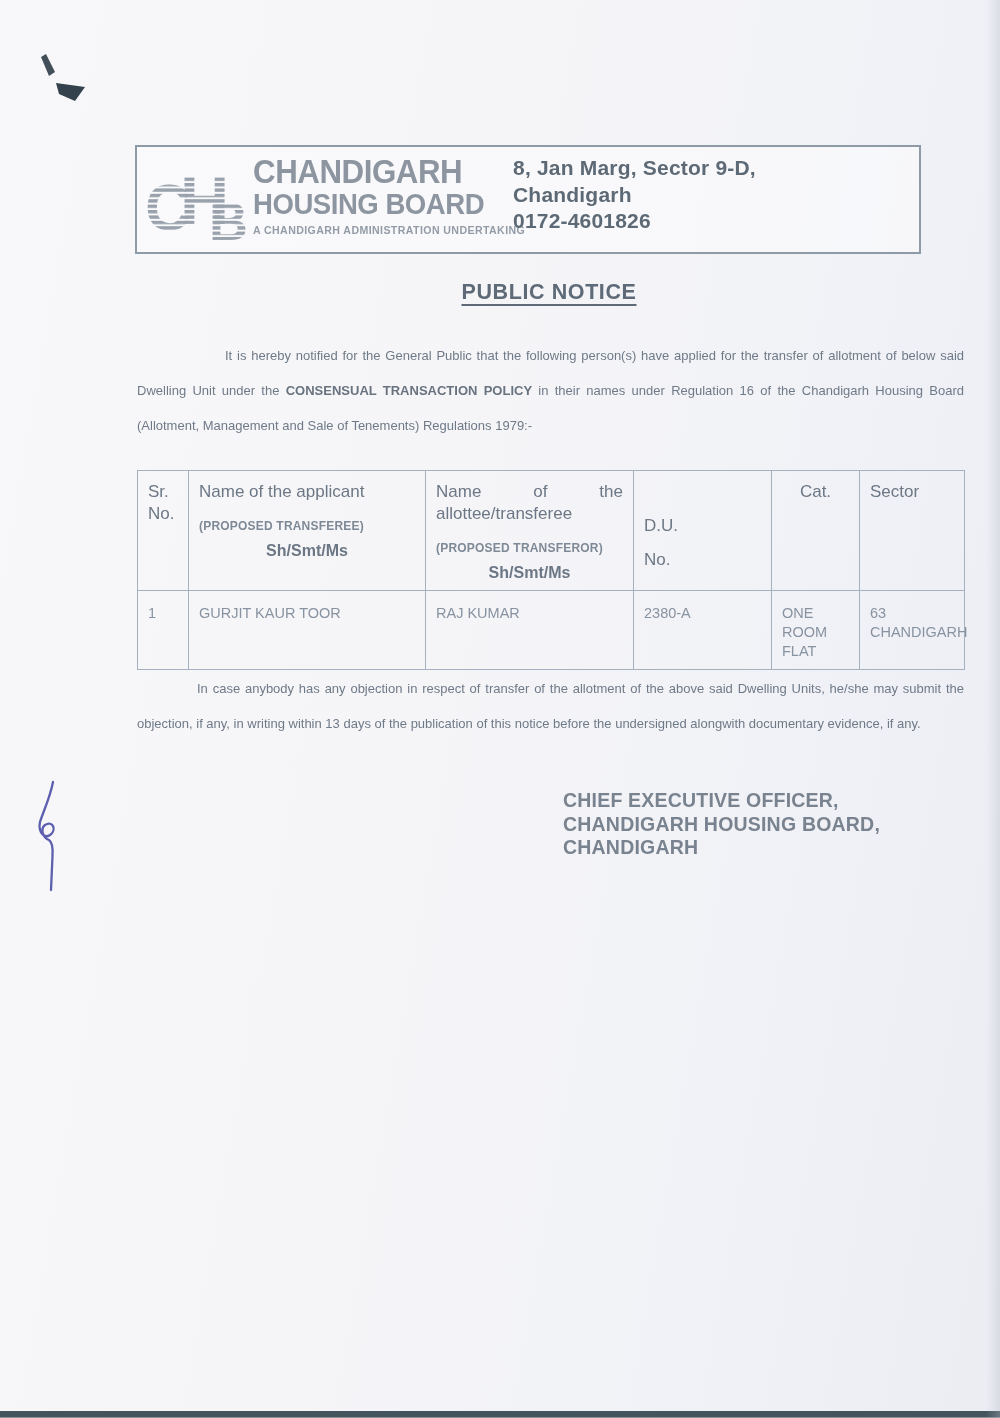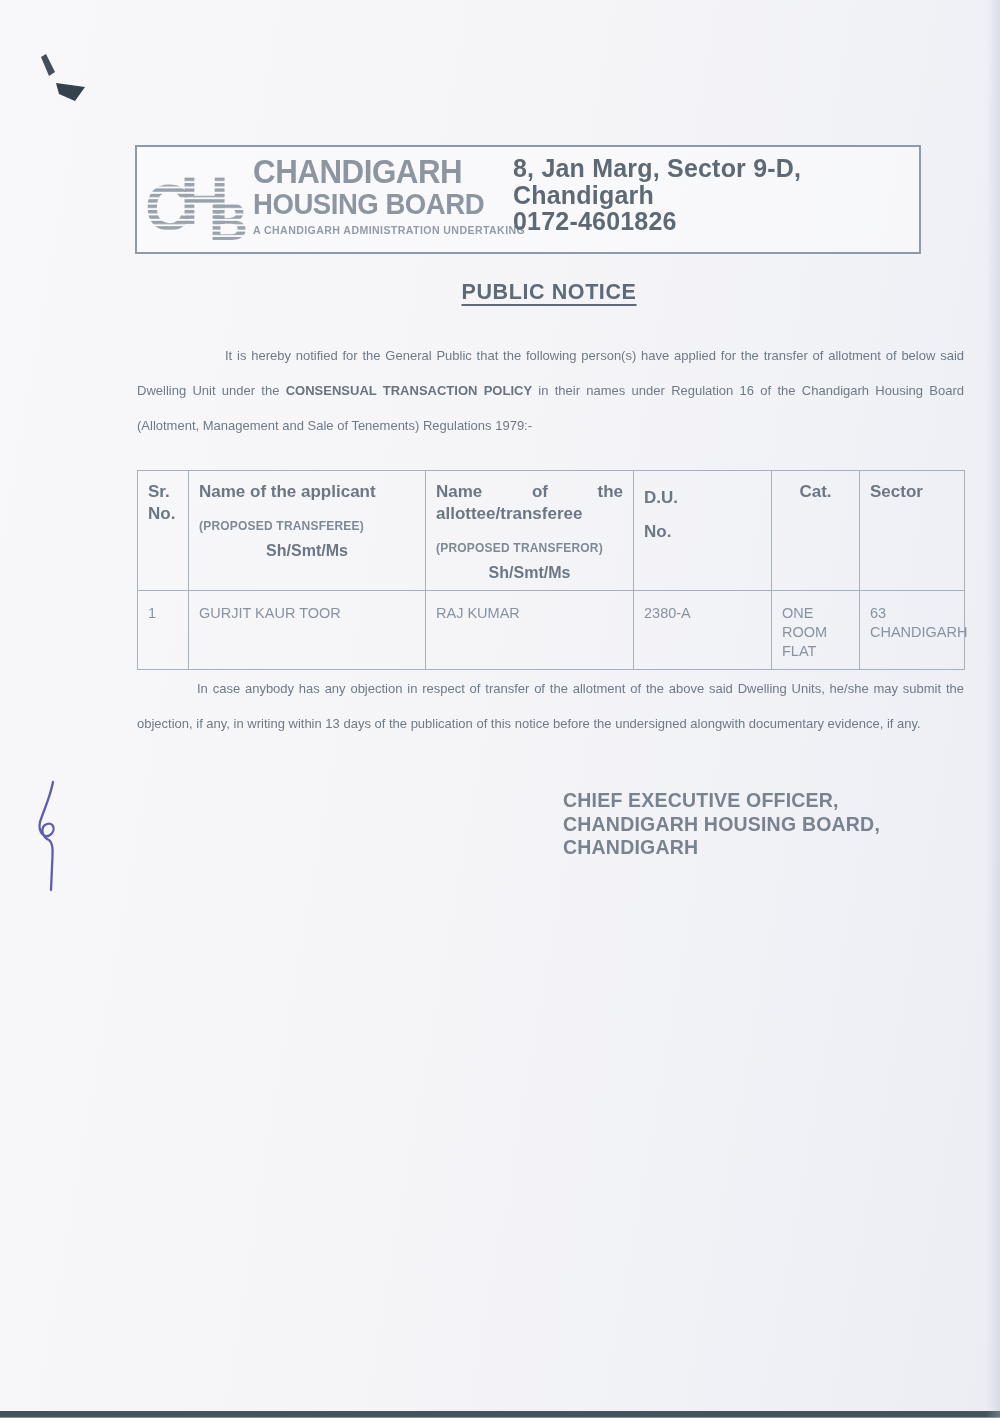--- a/index.html
+++ b/index.html
@@ -23,21 +23,21 @@
   }
   .logo-wrap{ width:102px; height:94px; flex:0 0 auto; margin-top:2px; }
   .brand{ margin-left:4px; color:#8d96a0; flex:0 0 auto; width:238px; }
   .brand-line1{ font-size:34px; font-weight:bold; letter-spacing:-.5px;
     transform:scaleX(.92); transform-origin:left top; white-space:nowrap; line-height:34px; }
   .brand-line2{ font-size:29px; font-weight:bold; letter-spacing:-.5px;
     transform:scaleX(.95); transform-origin:left top; white-space:nowrap; line-height:31px; margin-top:1px; }
   .brand-tagline{ font-size:10.6px; font-weight:bold; letter-spacing:.4px;
     white-space:nowrap; margin-top:4px; color:#939ca6; }
   .address{ margin-left:22px; color:#5d6a76; font-weight:bold;
-    font-size:25px; line-height:26.5px; letter-spacing:.2px; padding-top:1px; }
+    font-size:21px; line-height:26.5px; letter-spacing:.2px; padding-top:1px; }
 
   
   .notice-title{
     position:absolute; left:135px; top:280px; width:828px; text-align:center;
     font-size:21.5px; font-weight:bold; letter-spacing:.6px; color:#5e6a77;
   }
   .notice-title span{ text-decoration:underline; text-underline-offset:5px;
     text-decoration-thickness:2px; }
 
   
@@ -52,21 +52,21 @@
   
   .notice-table{
     position:absolute; left:137px; top:470px; width:827px;
     border-collapse:collapse; table-layout:fixed;
   }
   .notice-table td{
     border:1.5px solid #a6b1bf; vertical-align:top; color:#6c7785;
     padding:10px 10px 8px 10px;
   }
   .hdr-row td{ height:110px; }
-  .hdr-main{ font-size:17px; font-weight:bold; line-height:22px; }
+  .hdr-main{ font-size:17px; font-weight:normal; line-height:22px; }
   .hdr-just{ text-align:justify; }
   .hdr-sub{ font-size:12px; font-weight:bold; color:#7e8996; margin-top:16px;
     letter-spacing:.2px; white-space:nowrap; }
   .hdr-prefix{ font-size:16px; font-weight:bold; margin-top:9px; text-align:center; }
   .hdr-center{ text-align:center; }
   .body-row td{ height:75px; font-size:14.5px; color:#8893a1;
     font-weight:normal; line-height:19px; padding-top:13px; }
 
   
   .signature{
@@ -146,21 +146,21 @@
         <div class="hdr-main">Name of the applicant</div>
         <div class="hdr-sub">(PROPOSED TRANSFEREE)</div>
         <div class="hdr-prefix">Sh/Smt/Ms</div>
       </td>
       <td>
         <div class="hdr-main hdr-just">Name of the allottee/transferee</div>
         <div class="hdr-sub">(PROPOSED TRANSFEROR)</div>
         <div class="hdr-prefix">Sh/Smt/Ms</div>
       </td>
       <td>
-        <div class="hdr-main" style="line-height:34px;">
+        <div class="hdr-main" style="line-height:34px;margin-top:28px;">
           <div>D.U.</div>
           <div>No.</div>
         </div>
       </td>
       <td class="hdr-center">
         <div class="hdr-main">Cat.</div>
       </td>
       <td>
         <div class="hdr-main">Sector</div>
       </td>

